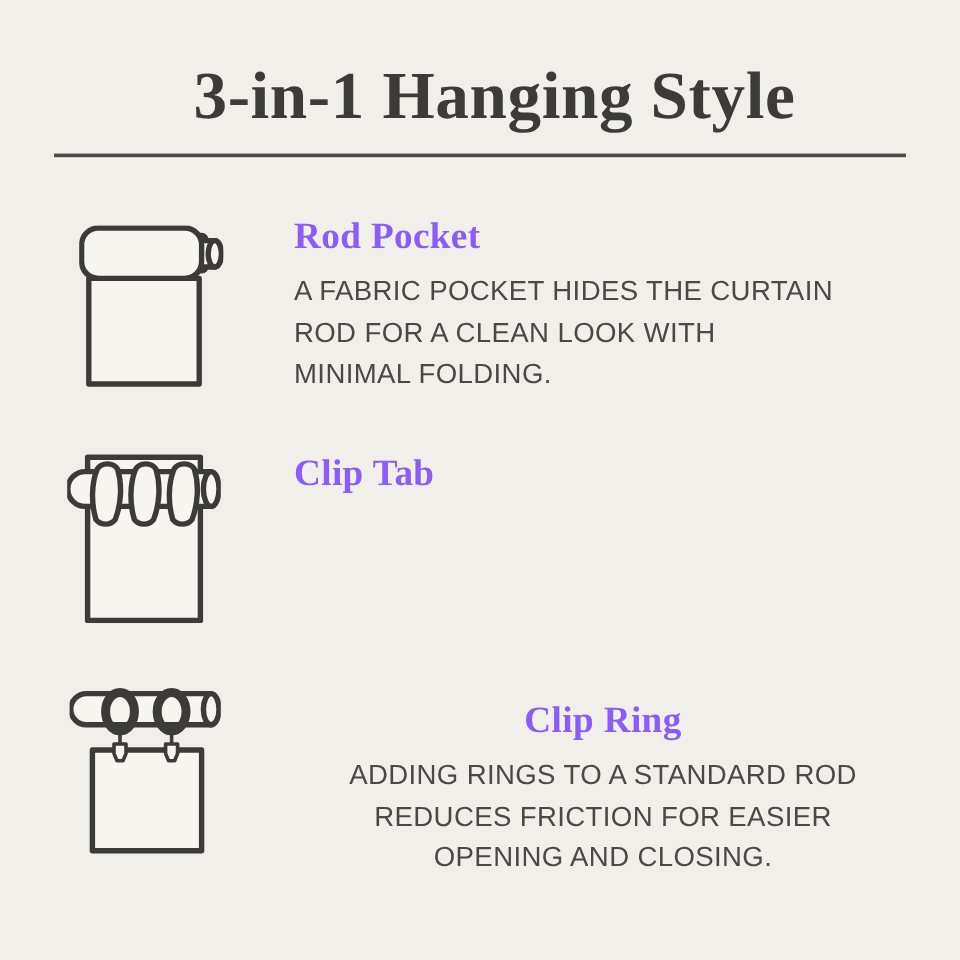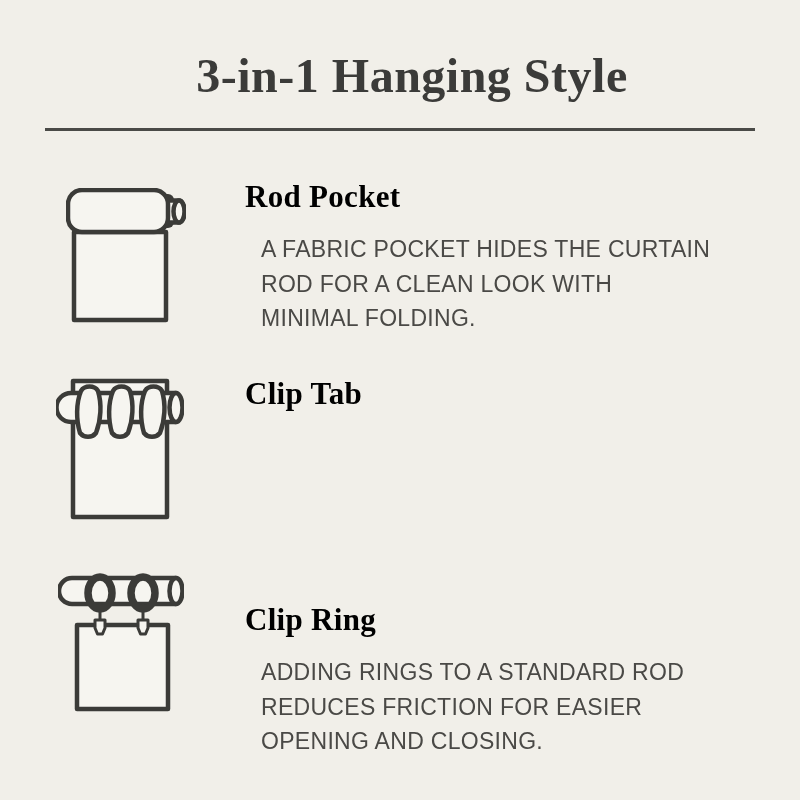--- a/index.html
+++ b/index.html
@@ -15,21 +15,21 @@
 
   .title {
     position: absolute;
     top: 48px;
     left: 0;
     right: 0;
     margin: 0;
     text-align: center;
     font-family: "Liberation Serif", serif;
     font-weight: 700;
-    font-size: 48px;
+    font-size: 56px;
     letter-spacing: 0.5px;
     color: #3B3B39;
     padding-left: 24px;
   }
 
   .divider {
     position: absolute;
     top: 128px;
     left: 45px;
     right: 45px;
@@ -42,36 +42,36 @@
     left: 245px;
     width: 515px;
   }
   .section h2 {
     margin: 0 0 9px 0;
     font-family: "Liberation Serif", serif;
     font-weight: 700;
     font-size: 31px;
     line-height: 38px;
     letter-spacing: 0.3px;
-    color: #000000;
+    color: #8b5cf6;
   }
   .section p {
-    margin: 16px;
+    margin: 0;
     font-family: "Liberation Sans", sans-serif;
     font-size: 23px;
     line-height: 34.5px;
     letter-spacing: 0.3px;
     text-transform: uppercase;
     color: #4A4946;
     white-space: pre-line;
   }
 
   #section-1 { top: 178px; }
   #section-2 { top: 375px; }
-  #section-3 { top: 601px; }
+  #section-3 { top: 581px; text-align: center; }
 
   .icon { position: absolute; }
   #icon-1 { left: 66px; top: 188px; }
   #icon-2 { left: 56px; top: 378px; }
   #icon-3 { left: 58px; top: 572px; }
 
   .icon svg { display: block; }
   .ink   { stroke: #3B3B38; stroke-width: 4.5; stroke-linejoin: round; fill: #F6F5F0; }
   .ink-thin { stroke: #3B3B38; stroke-width: 3; stroke-linejoin: round; fill: #F6F5F0; }
   .solid { fill: #3B3B38; }

